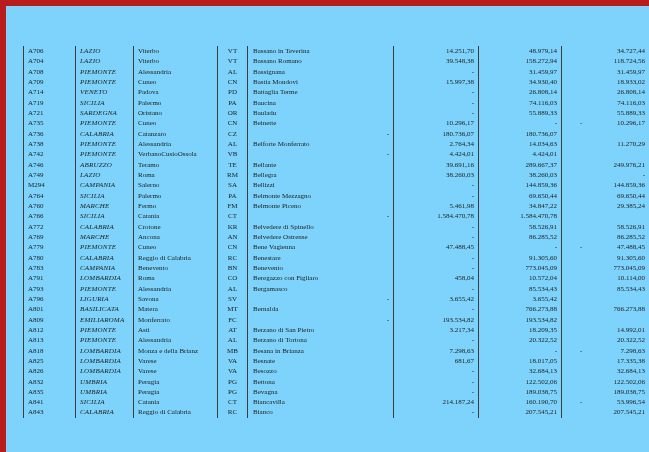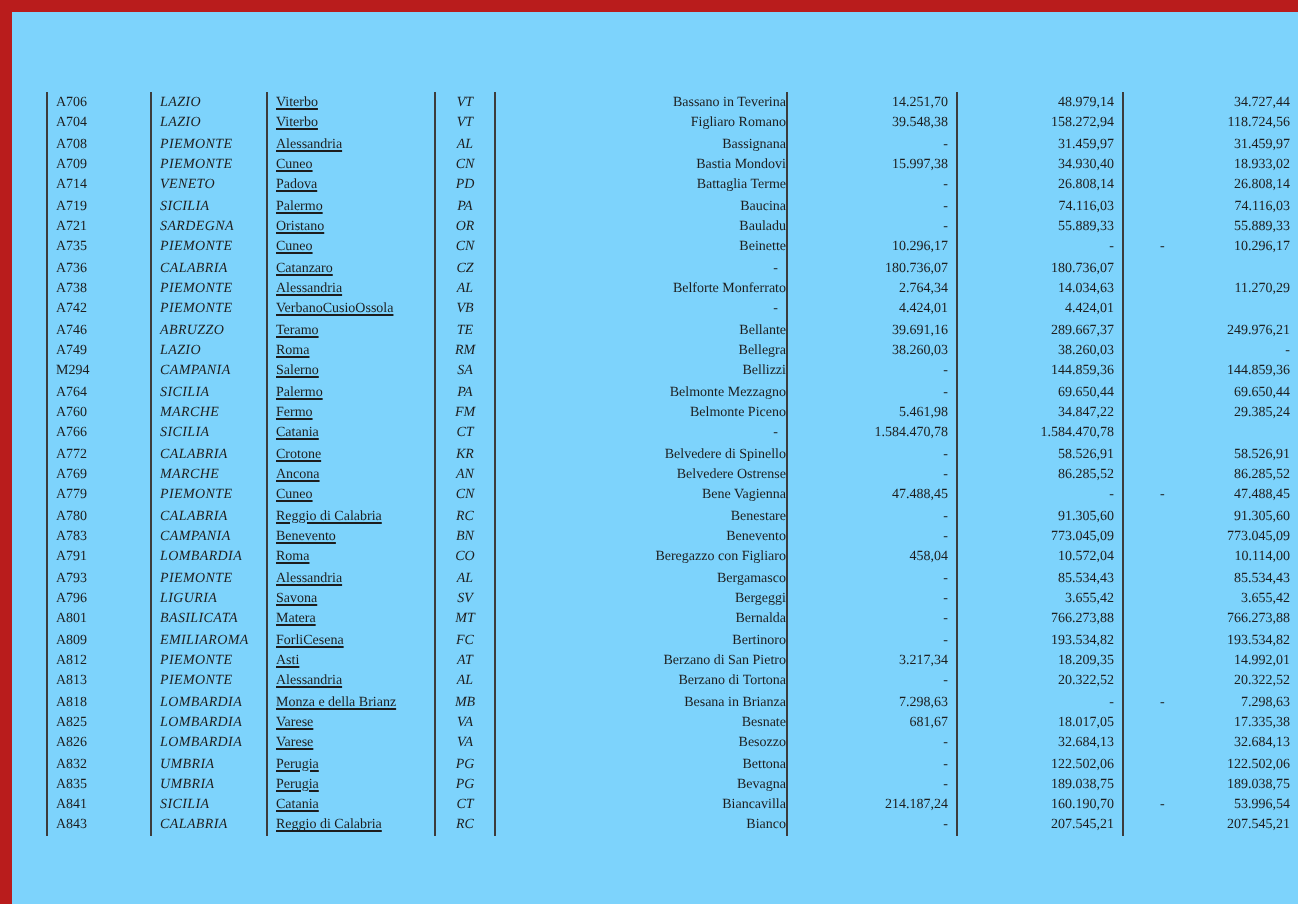--- a/index.html
+++ b/index.html
@@ -31,23 +31,23 @@
     border-right: 1px solid #3c3c3c;
     font-size: 7px;
     line-height: 10.34px;
     color: #1d1d1d;
     white-space: nowrap;
     overflow: hidden;
     box-sizing: border-box;
   }
   .c-code        { padding-left: 4px; }
   .c-region      { padding-left: 4px; letter-spacing: 0.2px; font-style: italic; }
-  .c-province    { padding-left: 4px; text-decoration: underline; }
-  .c-prov        { text-align: center; font-style: italic; }
-  .c-comune      { padding-left: 5px; text-align: right; }
+  .c-province    { padding-left: 4px; }
+  .c-prov        { text-align: center; }
+  .c-comune      { padding-left: 5px; }
   .c-amount      { text-align: right; padding-right: 4px; }
   .c-amount3     { position: relative; text-align: right; padding-right: 4px; margin-left: 16px; }
   .neg-sign {
     position: absolute;
     left: 2px; top: 0;
     line-height: 10.34px;
     font-size: 7px;
   }
 </style>
 </head>
@@ -67,21 +67,21 @@
       <span class="neg-sign"></span>
       <span>34.727,44</span>
     </div>
   </div>
 
   <div class="row">
     <div class="cell c-code">A704</div>
     <div class="cell c-region">LAZIO</div>
     <div class="cell c-province">Viterbo</div>
     <div class="cell c-prov">VT</div>
-    <div class="cell c-comune">Figliaro Romano</div>
+    <div class="cell c-comune">Bassano Romano</div>
     <div class="cell c-amount">39.548,38</div>
     <div class="cell c-amount">158.272,94</div>
     <div class="cell c-amount3">
       <span class="neg-sign"></span>
       <span>118.724,56</span>
     </div>
   </div>
 
   <div class="row">
     <div class="cell c-code">A708</div>
@@ -386,21 +386,20 @@
       <span class="neg-sign"></span>
       <span>85.534,43</span>
     </div>
   </div>
 
   <div class="row">
     <div class="cell c-code">A796</div>
     <div class="cell c-region">LIGURIA</div>
     <div class="cell c-province">Savona</div>
     <div class="cell c-prov">SV</div>
-    <div class="cell c-comune">Bergeggi</div>
     <div class="cell c-amount">-</div>
     <div class="cell c-amount">3.655,42</div>
     <div class="cell c-amount3">
       <span class="neg-sign"></span>
       <span>3.655,42</span>
     </div>
   </div>
 
   <div class="row">
     <div class="cell c-code">A801</div>
@@ -412,23 +411,22 @@
     <div class="cell c-amount">766.273,88</div>
     <div class="cell c-amount3">
       <span class="neg-sign"></span>
       <span>766.273,88</span>
     </div>
   </div>
 
   <div class="row">
     <div class="cell c-code">A809</div>
     <div class="cell c-region">EMILIAROMA</div>
-    <div class="cell c-province">ForliCesena</div>
+    <div class="cell c-province">Monferrato</div>
     <div class="cell c-prov">FC</div>
-    <div class="cell c-comune">Bertinoro</div>
     <div class="cell c-amount">-</div>
     <div class="cell c-amount">193.534,82</div>
     <div class="cell c-amount3">
       <span class="neg-sign"></span>
       <span>193.534,82</span>
     </div>
   </div>
 
   <div class="row">
     <div class="cell c-code">A812</div>

